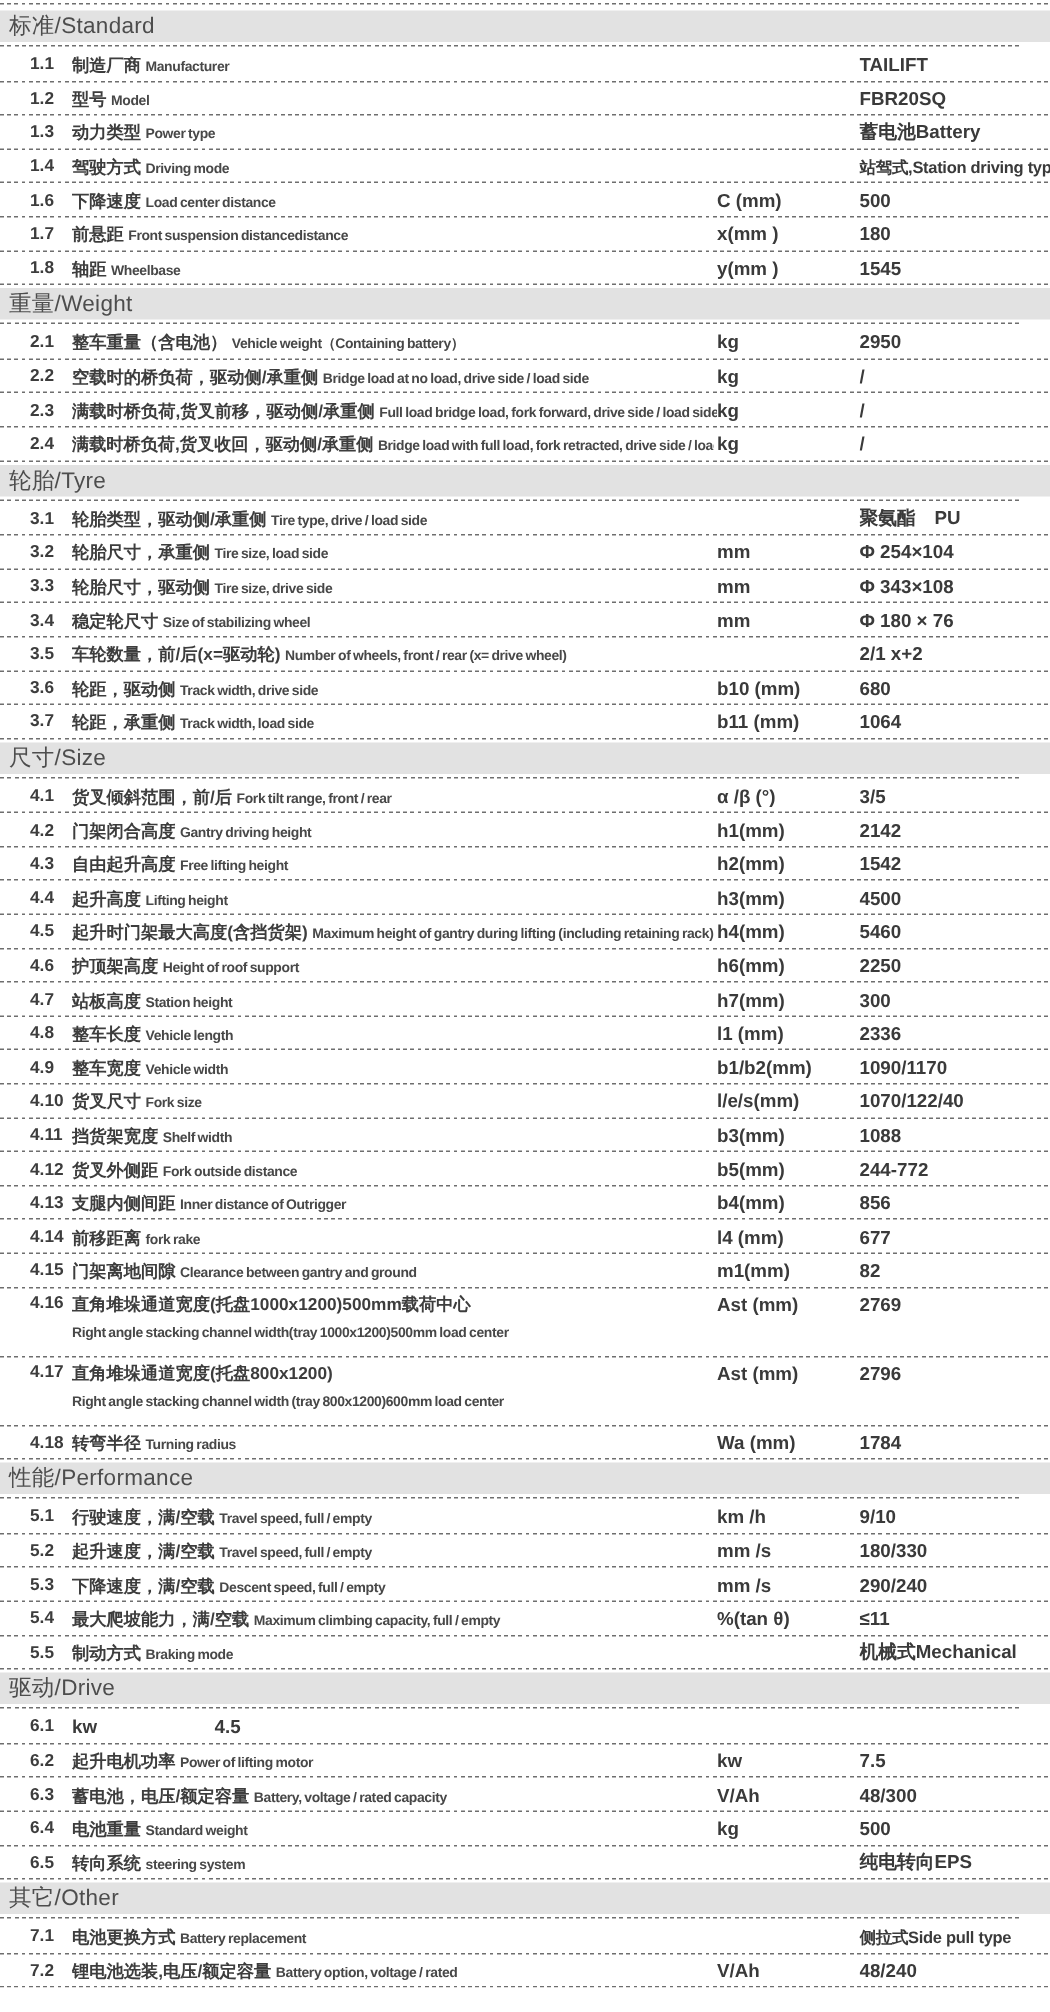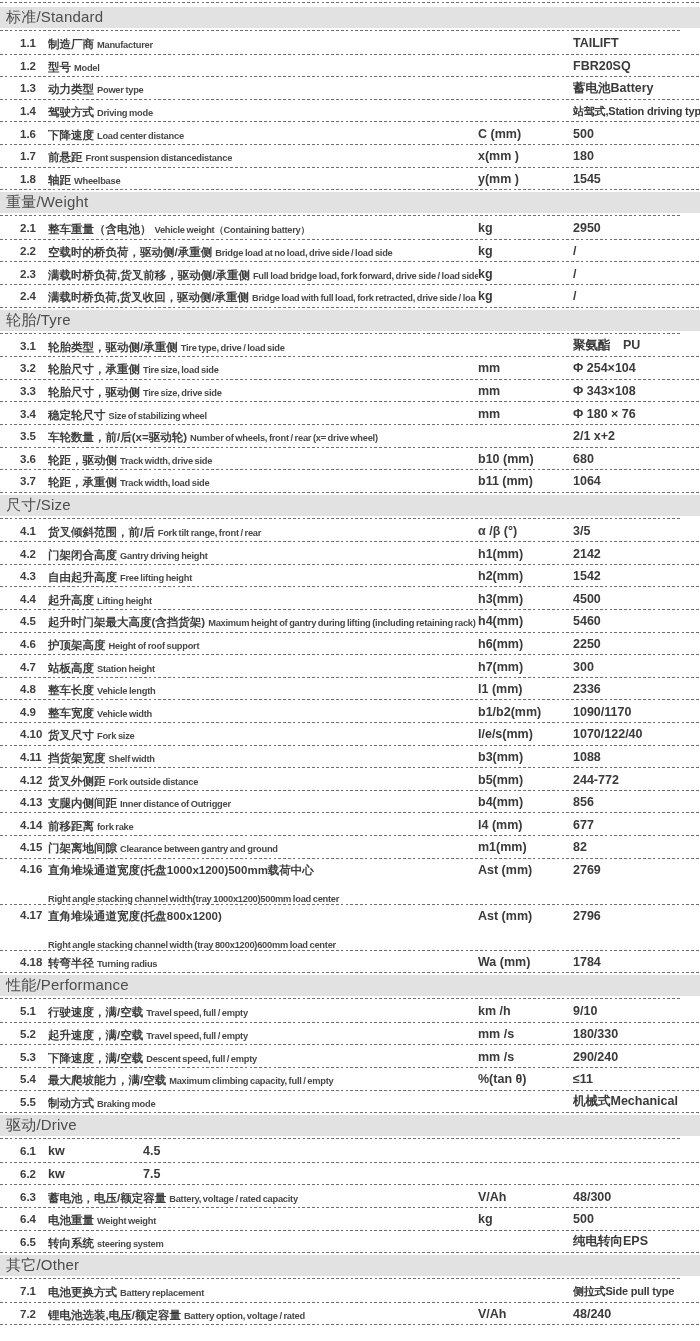--- a/index.html
+++ b/index.html
@@ -17,21 +17,21 @@
   .row{position:relative;display:flex;align-items:center;height:22.6px;box-sizing:border-box;font-weight:bold;}
   .row::after{content:"";position:absolute;bottom:0;left:0;width:100%;height:1px;
     background-image:repeating-linear-gradient(90deg,var(--divider,#6e6e6e) 0,var(--divider,#6e6e6e) 2.6px,transparent 2.6px,transparent 4.8px);}
   .row.tall{height:46px;align-items:flex-start;padding-top:4px;}
   .num{flex:0 0 28px;margin-left:20px;font-size:11.5px;color:#3d3d3d;}
   .label{flex:0 0 430px;white-space:nowrap;overflow:hidden;}
   .zh{font-size:11.5px;color:#3d3d3d;}
   .en{font-size:9.3px;letter-spacing:-.25px;word-spacing:-.6px;margin-left:3px;color:#484848;}
   .row.tall .label{white-space:normal;}
   .row.tall .zh{display:block;line-height:15px;}
-  .row.tall .en{display:block;margin-left:0;margin-top:16px;line-height:11px;}
+  .row.tall .en{display:block;margin-left:0;margin-top:5px;line-height:11px;}
   .unit{flex:0 0 95px;font-size:12.5px;color:#3a3a3a;white-space:nowrap;}
   .value{flex:1 1 auto;font-size:12.5px;color:#3a3a3a;white-space:nowrap;overflow:hidden;}
   .value.small{font-size:11px;letter-spacing:-.2px;}
 </style>
 </head>
 <body>
 
 <div id="spec-table">
   <section class="section">
     <div class="bar">
@@ -368,34 +368,35 @@
     </div>
     <div class="rows">
   <div class="row">
     <span class="num">6.1</span>
     <span class="unit">kw</span>
     <span class="value">4.5</span>
   </div>
 
   <div class="row">
     <span class="num">6.2</span>
+    <span class="label"><span class="zh">起升电机功率</span><span class="en">Power of lifting motor</span></span>
     <span class="unit">kw</span>
     <span class="value">7.5</span>
   </div>
 
   <div class="row">
     <span class="num">6.3</span>
     <span class="label"><span class="zh">蓄电池，电压/额定容量</span><span class="en">Battery, voltage / rated capacity</span></span>
     <span class="unit">V/Ah</span>
     <span class="value">48/300</span>
   </div>
 
   <div class="row">
     <span class="num">6.4</span>
-    <span class="label"><span class="zh">电池重量</span><span class="en">Weight weight</span></span>
+    <span class="label"><span class="zh">电池重量</span><span class="en">Standard weight</span></span>
     <span class="unit">kg</span>
     <span class="value">500</span>
   </div>
 
   <div class="row">
     <span class="num">6.5</span>
     <span class="label"><span class="zh">转向系统</span><span class="en">steering system</span></span>
     <span class="unit"></span>
     <span class="value">纯电转向EPS</span>
   </div>

